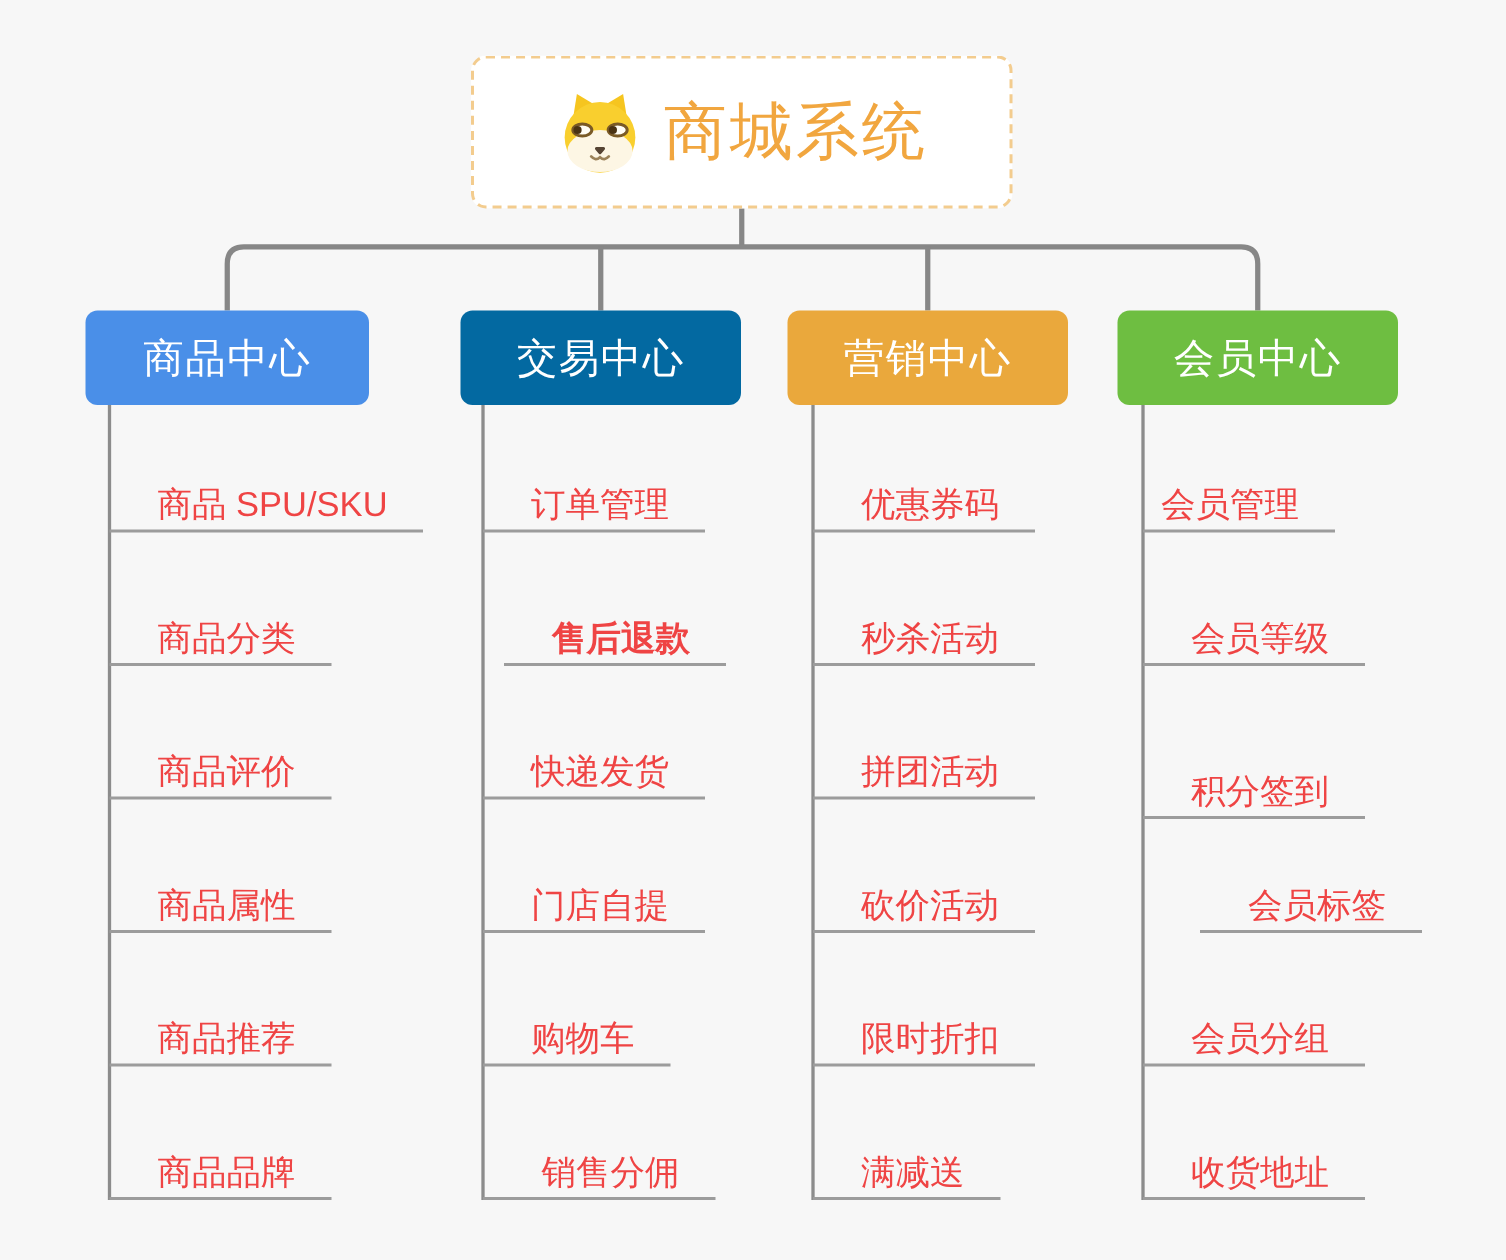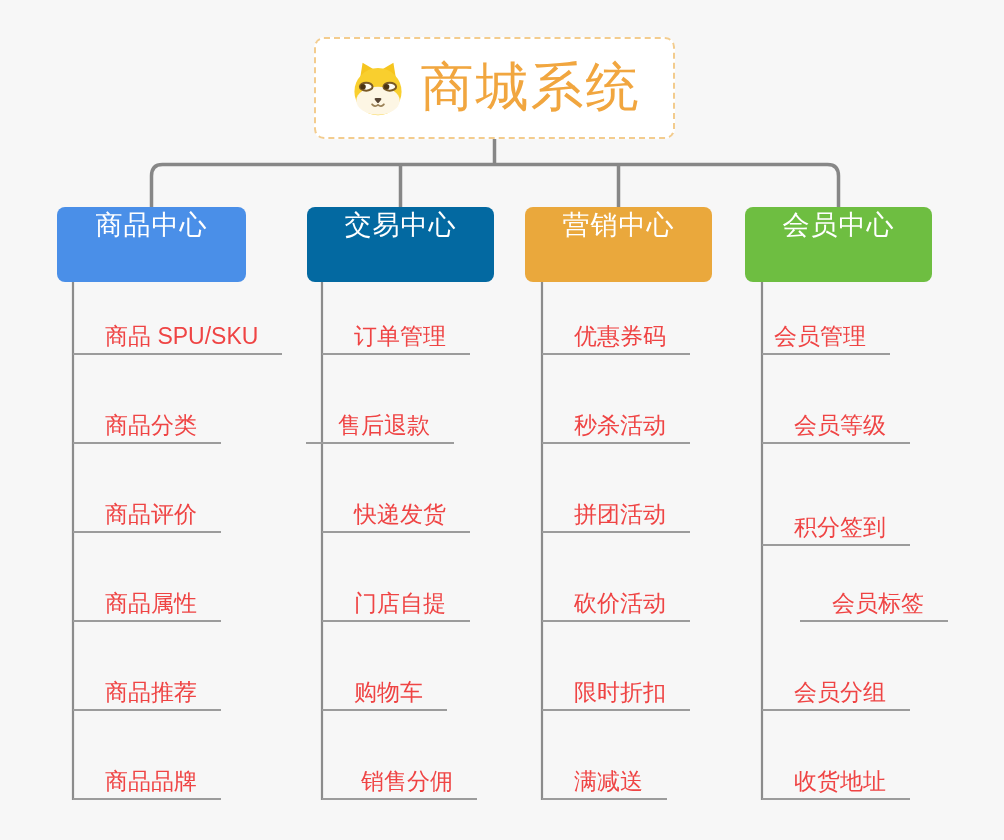--- a/index.html
+++ b/index.html
@@ -5,26 +5,26 @@
   html,body{margin:0;padding:0;background:#f7f7f7;}
   body{font-family:"Liberation Sans","DejaVu Sans",sans-serif;}
   #canvas{position:relative;width:1004px;height:840px;background:#f7f7f7;overflow:hidden;}
   #connectors{position:absolute;left:0;top:0;width:1004px;height:840px;pointer-events:none;}
 
   .root-node{
     position:absolute;left:314px;top:37px;width:361px;height:102px;
     background:#ffffff;border:2px dashed #f3cc8e;border-radius:10px;
     box-sizing:border-box;display:flex;align-items:center;justify-content:center;gap:14px;
   }
-  .root-title{font-size:53px;letter-spacing:2px;font-weight:400;}
+  .root-title{font-size:42px;letter-spacing:2px;font-weight:400;}
   .doge{display:inline-flex;width:58px;height:58px;}
 
   .branch-node{
-    position:absolute;top:207px;height:75px;border-radius:8px;
-    display:flex;align-items:flex-start;justify-content:center;
+    position:absolute;top:207px;height:63px;border-radius:8px;
+    display:flex;align-items:center;justify-content:center;
   }
   .branch-label{color:#ffffff;font-size:27px;letter-spacing:1px;}
 
   .leaf{
     position:absolute;white-space:nowrap;height:34px;line-height:34px;
     padding:0 24px 0 32px;font-size:23px;color:#ef4444;
     border-bottom:2px solid #9c9c9c;
   }
 </style>
 </head>
@@ -68,21 +68,21 @@
       <div class="leaf" style="left: 73px; top: 319px; border-bottom-color: rgb(156, 156, 156);">商品 SPU/SKU</div>
       <div class="leaf" style="left: 73px; top: 408px; border-bottom-color: rgb(156, 156, 156);">商品分类</div>
       <div class="leaf" style="left: 73px; top: 497px; border-bottom-color: rgb(156, 156, 156);">商品评价</div>
       <div class="leaf" style="left: 73px; top: 586px; border-bottom-color: rgb(156, 156, 156);">商品属性</div>
       <div class="leaf" style="left: 73px; top: 675px; border-bottom-color: rgb(156, 156, 156);">商品推荐</div>
       <div class="leaf" style="left: 73px; top: 764px; border-bottom-color: rgb(156, 156, 156);">商品品牌</div>
       <div class="branch-node" style="left: 307px; width: 187px; background: #0369a1;">
         <span class="branch-label">交易中心</span>
       </div>
       <div class="leaf" style="left: 322px; top: 319px; border-bottom-color: rgb(156, 156, 156);">订单管理</div>
-      <div class="leaf" style="left: 306px; top: 408px; border-bottom-color: rgb(156, 156, 156);">售后退款</div>
+      <div class="leaf" style="left: 336px; top: 408px; border-bottom-color: rgb(156, 156, 156); font-weight: bold;">售后退款</div>
       <div class="leaf" style="left: 322px; top: 497px; border-bottom-color: rgb(156, 156, 156);">快递发货</div>
       <div class="leaf" style="left: 322px; top: 586px; border-bottom-color: rgb(156, 156, 156);">门店自提</div>
       <div class="leaf" style="left: 322px; top: 675px; border-bottom-color: rgb(156, 156, 156);">购物车</div>
       <div class="leaf" style="left: 322px; top: 764px; border-bottom-color: rgb(156, 156, 156); padding-left: 39px;">销售分佣</div>
       <div class="branch-node" style="left: 525px; width: 187px; background: rgb(234, 168, 60);">
         <span class="branch-label">营销中心</span>
       </div>
       <div class="leaf" style="left: 542px; top: 319px; border-bottom-color: rgb(156, 156, 156);">优惠券码</div>
       <div class="leaf" style="left: 542px; top: 408px; border-bottom-color: rgb(156, 156, 156);">秒杀活动</div>
       <div class="leaf" style="left: 542px; top: 497px; border-bottom-color: rgb(156, 156, 156);">拼团活动</div>

